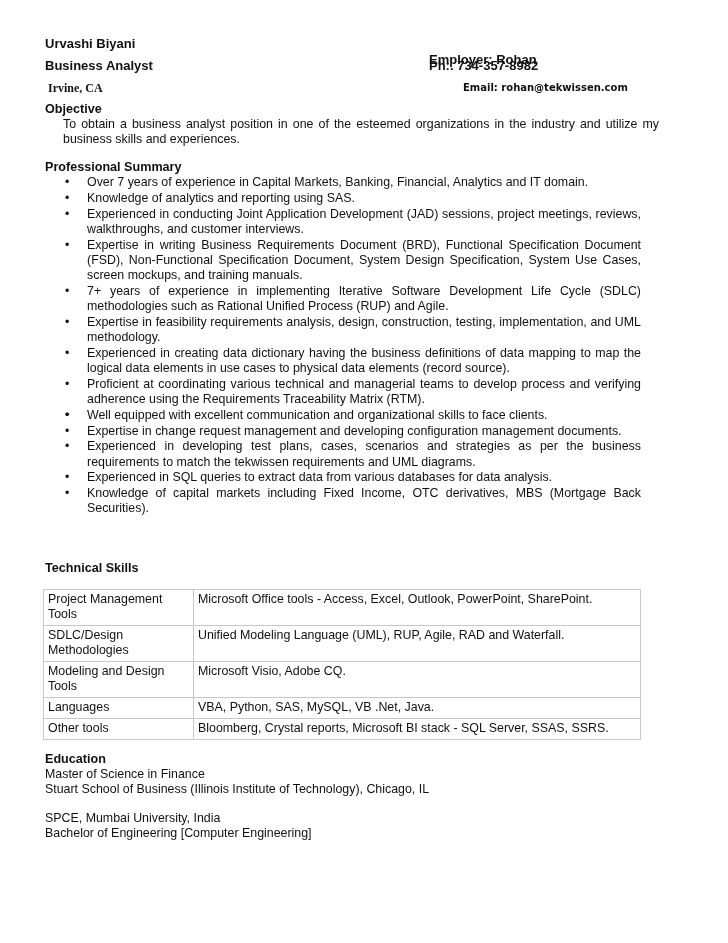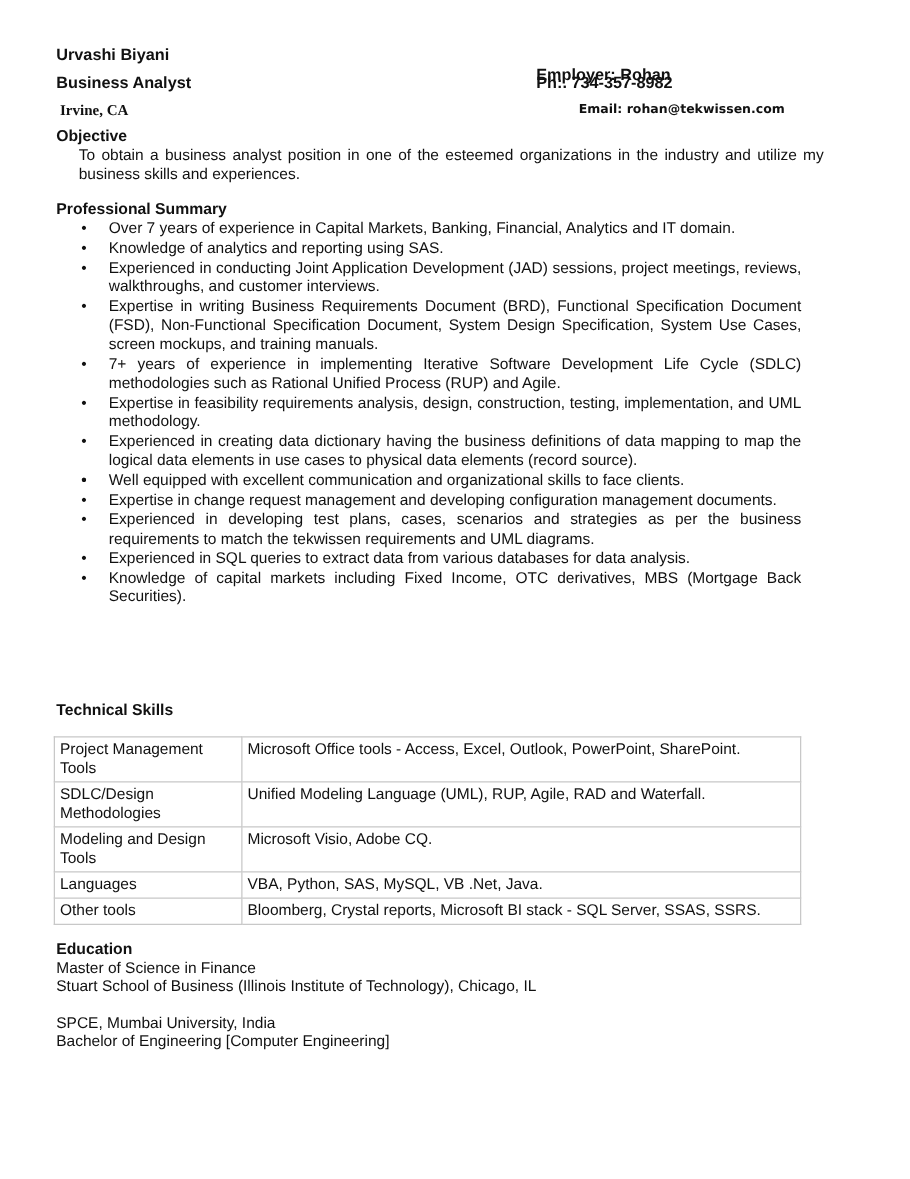--- a/index.html
+++ b/index.html
@@ -39,21 +39,21 @@
 
   <div class="abs sec-title" style="left:45px; top:160px;">Professional Summary</div>
   <ul class="bullets">
     <li><span class="dot">•</span><span>Over 7 years of experience in Capital Markets, Banking, Financial, Analytics and IT domain.</span></li>
     <li><span class="dot">•</span><span>Knowledge of analytics and reporting using SAS.</span></li>
     <li><span class="dot">•</span><span>Experienced in conducting Joint Application Development (JAD) sessions, project meetings, reviews, walkthroughs, and customer interviews.</span></li>
     <li><span class="dot">•</span><span>Expertise in writing Business Requirements Document (BRD), Functional Specification Document (FSD), Non-Functional Specification Document, System Design Specification, System Use Cases, screen mockups, and training manuals.</span></li>
     <li><span class="dot">•</span><span>7+ years of experience in implementing Iterative Software Development Life Cycle (SDLC) methodologies such as Rational Unified Process (RUP) and Agile.</span></li>
     <li><span class="dot">•</span><span>Expertise in feasibility requirements analysis, design, construction, testing, implementation, and UML methodology.</span></li>
     <li><span class="dot">•</span><span>Experienced in creating data dictionary having the business definitions of data mapping to map the logical data elements in use cases to physical data elements (record source).</span></li>
-    <li><span class="dot">•</span></li>
+    <li><span class="dot">•</span><span>Proficient at coordinating various technical and managerial teams to develop process and verifying adherence using the Requirements Traceability Matrix (RTM).</span></li>
     <li><span class="dot">•</span></li>
     <li><span class="dot">•</span><span>Well equipped with excellent communication and organizational skills to face clients.</span></li>
     <li><span class="dot">•</span><span>Expertise in change request management and developing configuration management documents.</span></li>
     <li><span class="dot">•</span><span>Experienced in developing test plans, cases, scenarios and strategies as per the business requirements to match the tekwissen requirements and UML diagrams.</span></li>
     <li><span class="dot">•</span><span>Experienced in SQL queries to extract data from various databases for data analysis.</span></li>
     <li><span class="dot">•</span><span>Knowledge of capital markets including Fixed Income, OTC derivatives, MBS (Mortgage Back Securities).</span></li>
   </ul>
 
   <div class="abs sec-title" style="left:45px; top:561px;">Technical Skills</div>
   <table class="skills">

